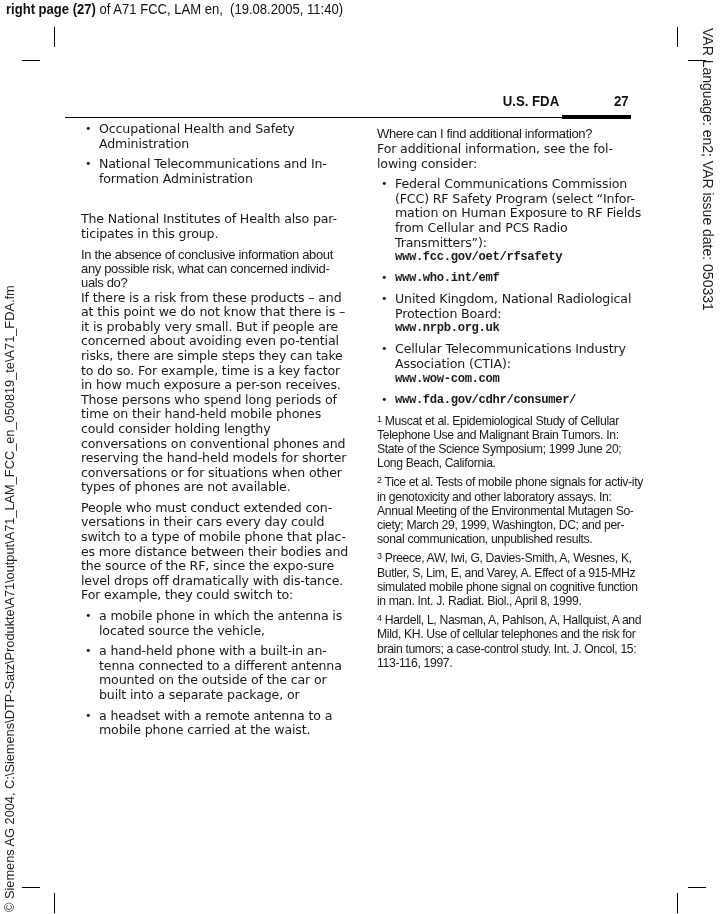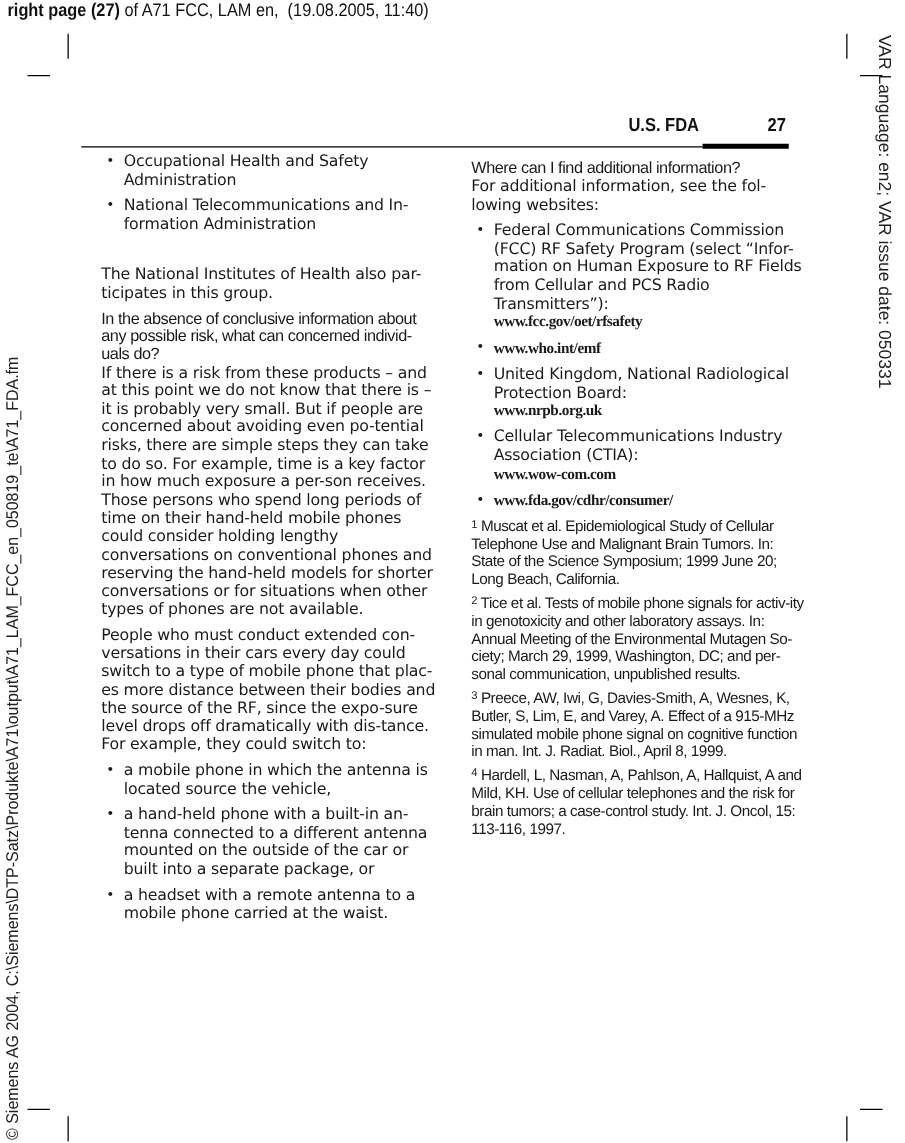--- a/index.html
+++ b/index.html
@@ -65,21 +65,21 @@
     ul.bl { list-style: none; margin: 0; padding: 0; }
     ul.bl li {
       position: relative; padding-left: 18px; margin: 0 0 6px 0;
       font-size: 12.6px; line-height: 14.6px; letter-spacing: -0.15px;
     }
     ul.bl li .bullet {
       position: absolute; left: 4px; top: 0; font-size: 11px;
     }
     .url {
       display: block;
-      font-family: Liberation Serif, serif; font-weight: bold;
+      font-family: Liberation Mono, monospace; font-weight: bold;
       font-size: 12.2px; line-height: 15px; letter-spacing: -0.35px;
     }
     .fn {
       font-family: "Liberation Sans", sans-serif;
       font-size: 12.2px; line-height: 14.2px; margin: 0 0 5px 0;
       letter-spacing: -0.35px;
     }
     .fn sup { font-size: 9px; vertical-align: 3px; line-height: 0; }
     .gap { height: 20px; }
   </style>
@@ -118,21 +118,21 @@
   <p class="p">People who must conduct extended con-versations in their cars every day could switch to a type of mobile phone that plac-es more distance between their bodies and the source of the RF, since the expo-sure level drops off dramatically with dis-tance. For example, they could switch to:</p>
   <ul class="bl">
     <li><span class="bullet">•</span><span>a mobile phone in which the antenna is located source the vehicle,</span></li>
     <li><span class="bullet">•</span><span>a hand-held phone with a built-in an-tenna connected to a different antenna mounted on the outside of the car or built into a separate package, or</span></li>
     <li><span class="bullet">•</span><span>a headset with a remote antenna to a mobile phone carried at the waist.</span></li>
   </ul>
 </div>
 
 <div class="col right">
   <div class="h">Where can I find additional information?</div>
-  <p class="p">For additional information, see the fol-lowing websites:</p>
+  <p class="p">For additional information, see the fol-lowing consider:</p>
   <ul class="bl">
     <li><span class="bullet">•</span><span>Federal Communications Commission (FCC) RF Safety Program (select “Infor-mation on Human Exposure to RF Fields from Cellular and PCS Radio Transmitters”):</span><span class="url">www.fcc.gov/oet/rfsafety</span></li>
     <li><span class="bullet">•</span><span class="url">www.who.int/emf</span></li>
     <li><span class="bullet">•</span><span>United Kingdom, National Radiological Protection Board:</span><span class="url">www.nrpb.org.uk</span></li>
     <li><span class="bullet">•</span><span>Cellular Telecommunications Industry Association (CTIA):</span><span class="url">www.wow-com.com</span></li>
     <li><span class="bullet">•</span><span class="url">www.fda.gov/cdhr/consumer/</span></li>
   </ul>
   <div>
     <p class="fn"><sup>1</sup> <span>Muscat et al. Epidemiological Study of Cellular Telephone Use and Malignant Brain Tumors. In: State of the Science Symposium; 1999 June 20; Long Beach, California.</span></p>
     <p class="fn"><sup>2</sup> <span>Tice et al. Tests of mobile phone signals for activ-ity in genotoxicity and other laboratory assays. In: Annual Meeting of the Environmental Mutagen So-ciety; March 29, 1999, Washington, DC; and per-sonal communication, unpublished results.</span></p>

